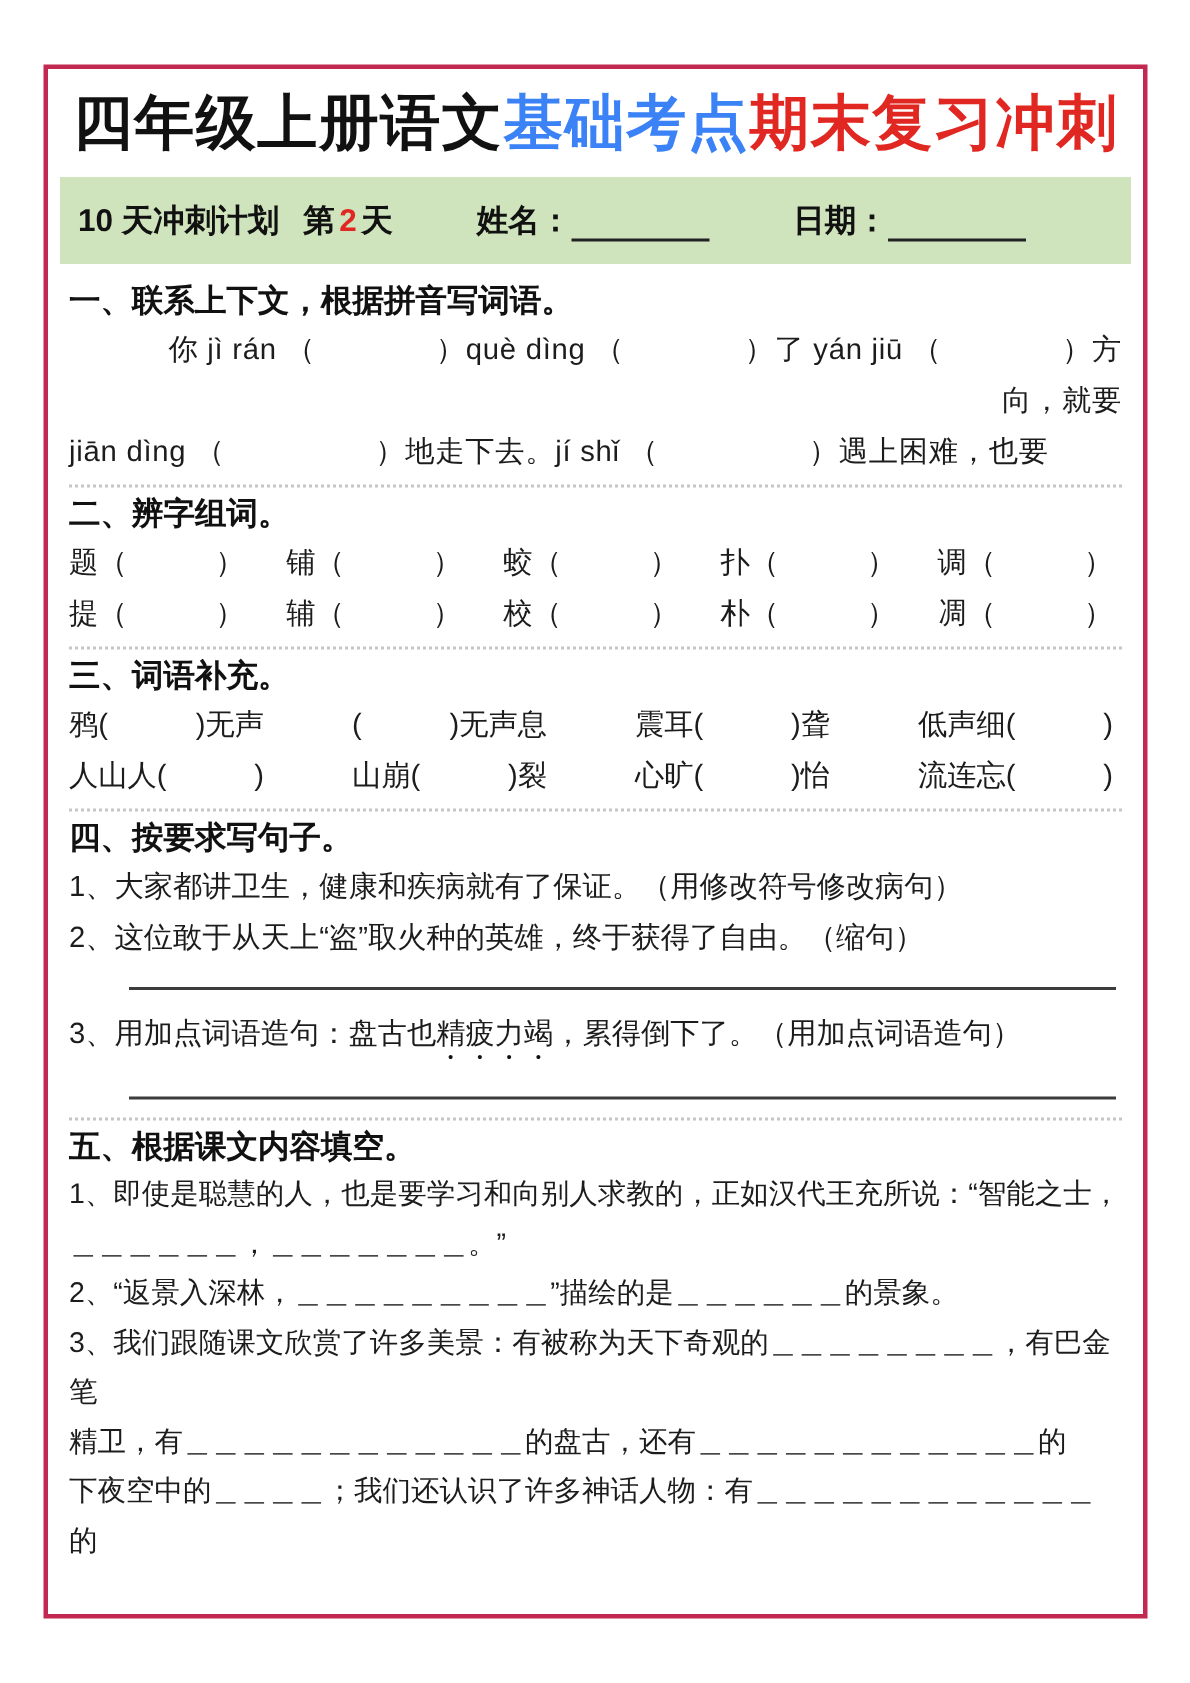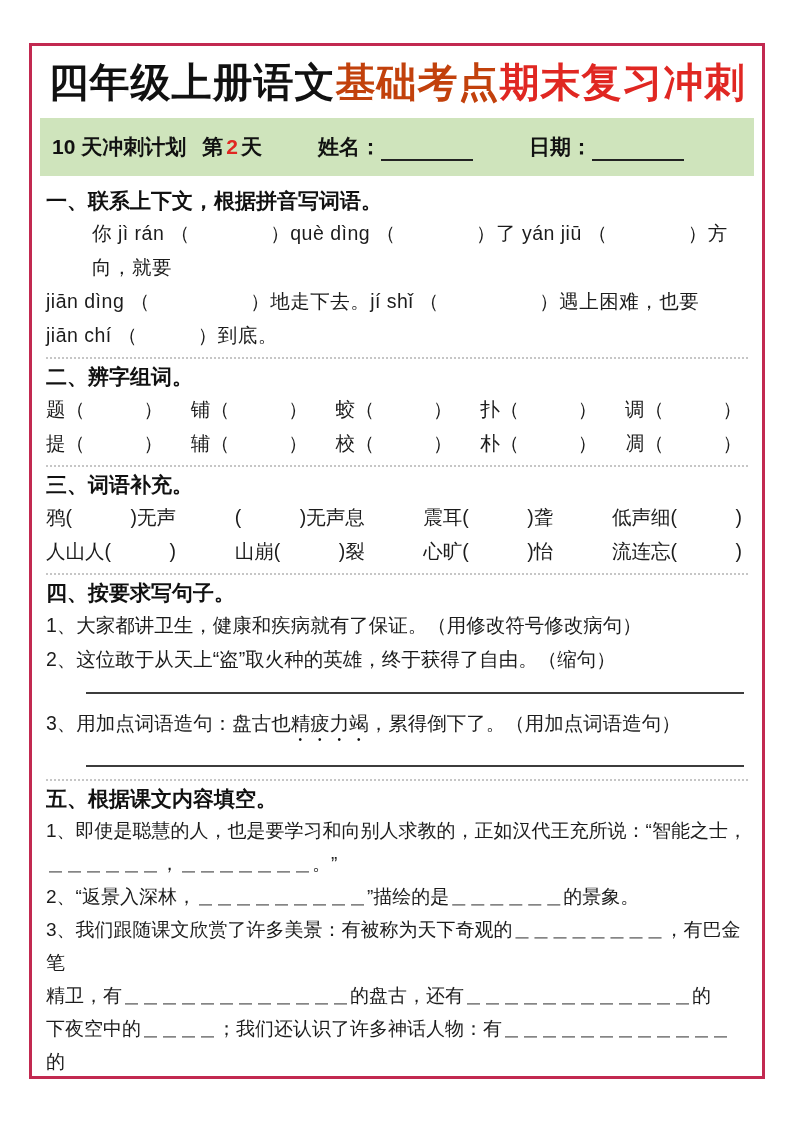--- a/index.html
+++ b/index.html
@@ -11,36 +11,36 @@
   .frame {
     position:absolute; left:29px; top:43px; width:736px; height:1036px;
     border:3px solid #c22950; padding:6px 14px 0 14px; overflow:hidden; background:#fff;
   }
   
   .title {
     text-align:center; font-size:40px; font-weight:900; line-height:52px;
     margin:4px 0 10px 0; letter-spacing:1px; white-space:nowrap;
   }
   .t-black { color:#111111; }
-  .t-teal  { color:#c2410c; }
+  .t-teal  { color:#3b82f6; }
   .t-red   { color:#e02722; }
   
   .banner {
     background:#cfe4bc; margin:0 -6px 10px -6px; padding:15px 12px;
     display:flex; align-items:center; font-size:21px; font-weight:bold; color:#111;
   }
   .banner .day { margin-left:16px; }
   .banner .day-num { color:#e02722; padding:0 3px; }
   .b-field { display:flex; align-items:flex-end; margin-left:56px; }
   .blank-line { display:inline-block; width:92px; border-bottom:2px solid #222; height:24px; }
   
   .sec-header { font-weight:bold; font-size:21px; line-height:30px; color:#111; }
   .line  { font-size:19.5px; line-height:34px; }
   .line5 { font-size:19px; line-height:33px; }
-  .indent1 { padding-left:46px; }
+  .indent1 { padding-left:46px;text-align:right; }
   .divider { border-top:2px dotted #c6c6c6; margin:5px 0 3px 0; height:0; }
   .flexrow { display:flex; justify-content:space-between; font-size:19.5px; line-height:34px; padding-right:6px; }
   .answer-line { height:0; border-bottom:2px solid #3c3c3c; margin:16px 4px 12px 40px; }
   .answer-line.second { margin-top:20px; }
   
   .em-dots {
     -webkit-text-emphasis:filled dot #111; text-emphasis:filled dot #111;
     -webkit-text-emphasis-position:under left; text-emphasis-position:under left;
   }
   .pinyin { letter-spacing:0.5px; }
@@ -67,21 +67,20 @@
       <span class="b-field">
         <span>日期：</span>
         <span class="blank-line"></span>
       </span>
     </div>
 
     <div>
       <div class="sec-header">一、联系上下文，根据拼音写词语。</div>
       <div class="line indent1 pinyin">你 jì rán （　　　　）què dìng （　　　　）了 yán jiū （　　　　）方向，就要</div>
       <div class="line pinyin">jiān dìng （　　　　　）地走下去。jí shǐ （　　　　　）遇上困难，也要</div>
-      <div class="line pinyin">jiān chí （　　　）到底。</div>
     </div>
     <div class="divider"></div>
 
     <div>
       <div class="sec-header">二、辨字组词。</div>
       <div class="flexrow">
         <span>题（　　　）</span>
         <span>铺（　　　）</span>
         <span>蛟（　　　）</span>
         <span>扑（　　　）</span>

